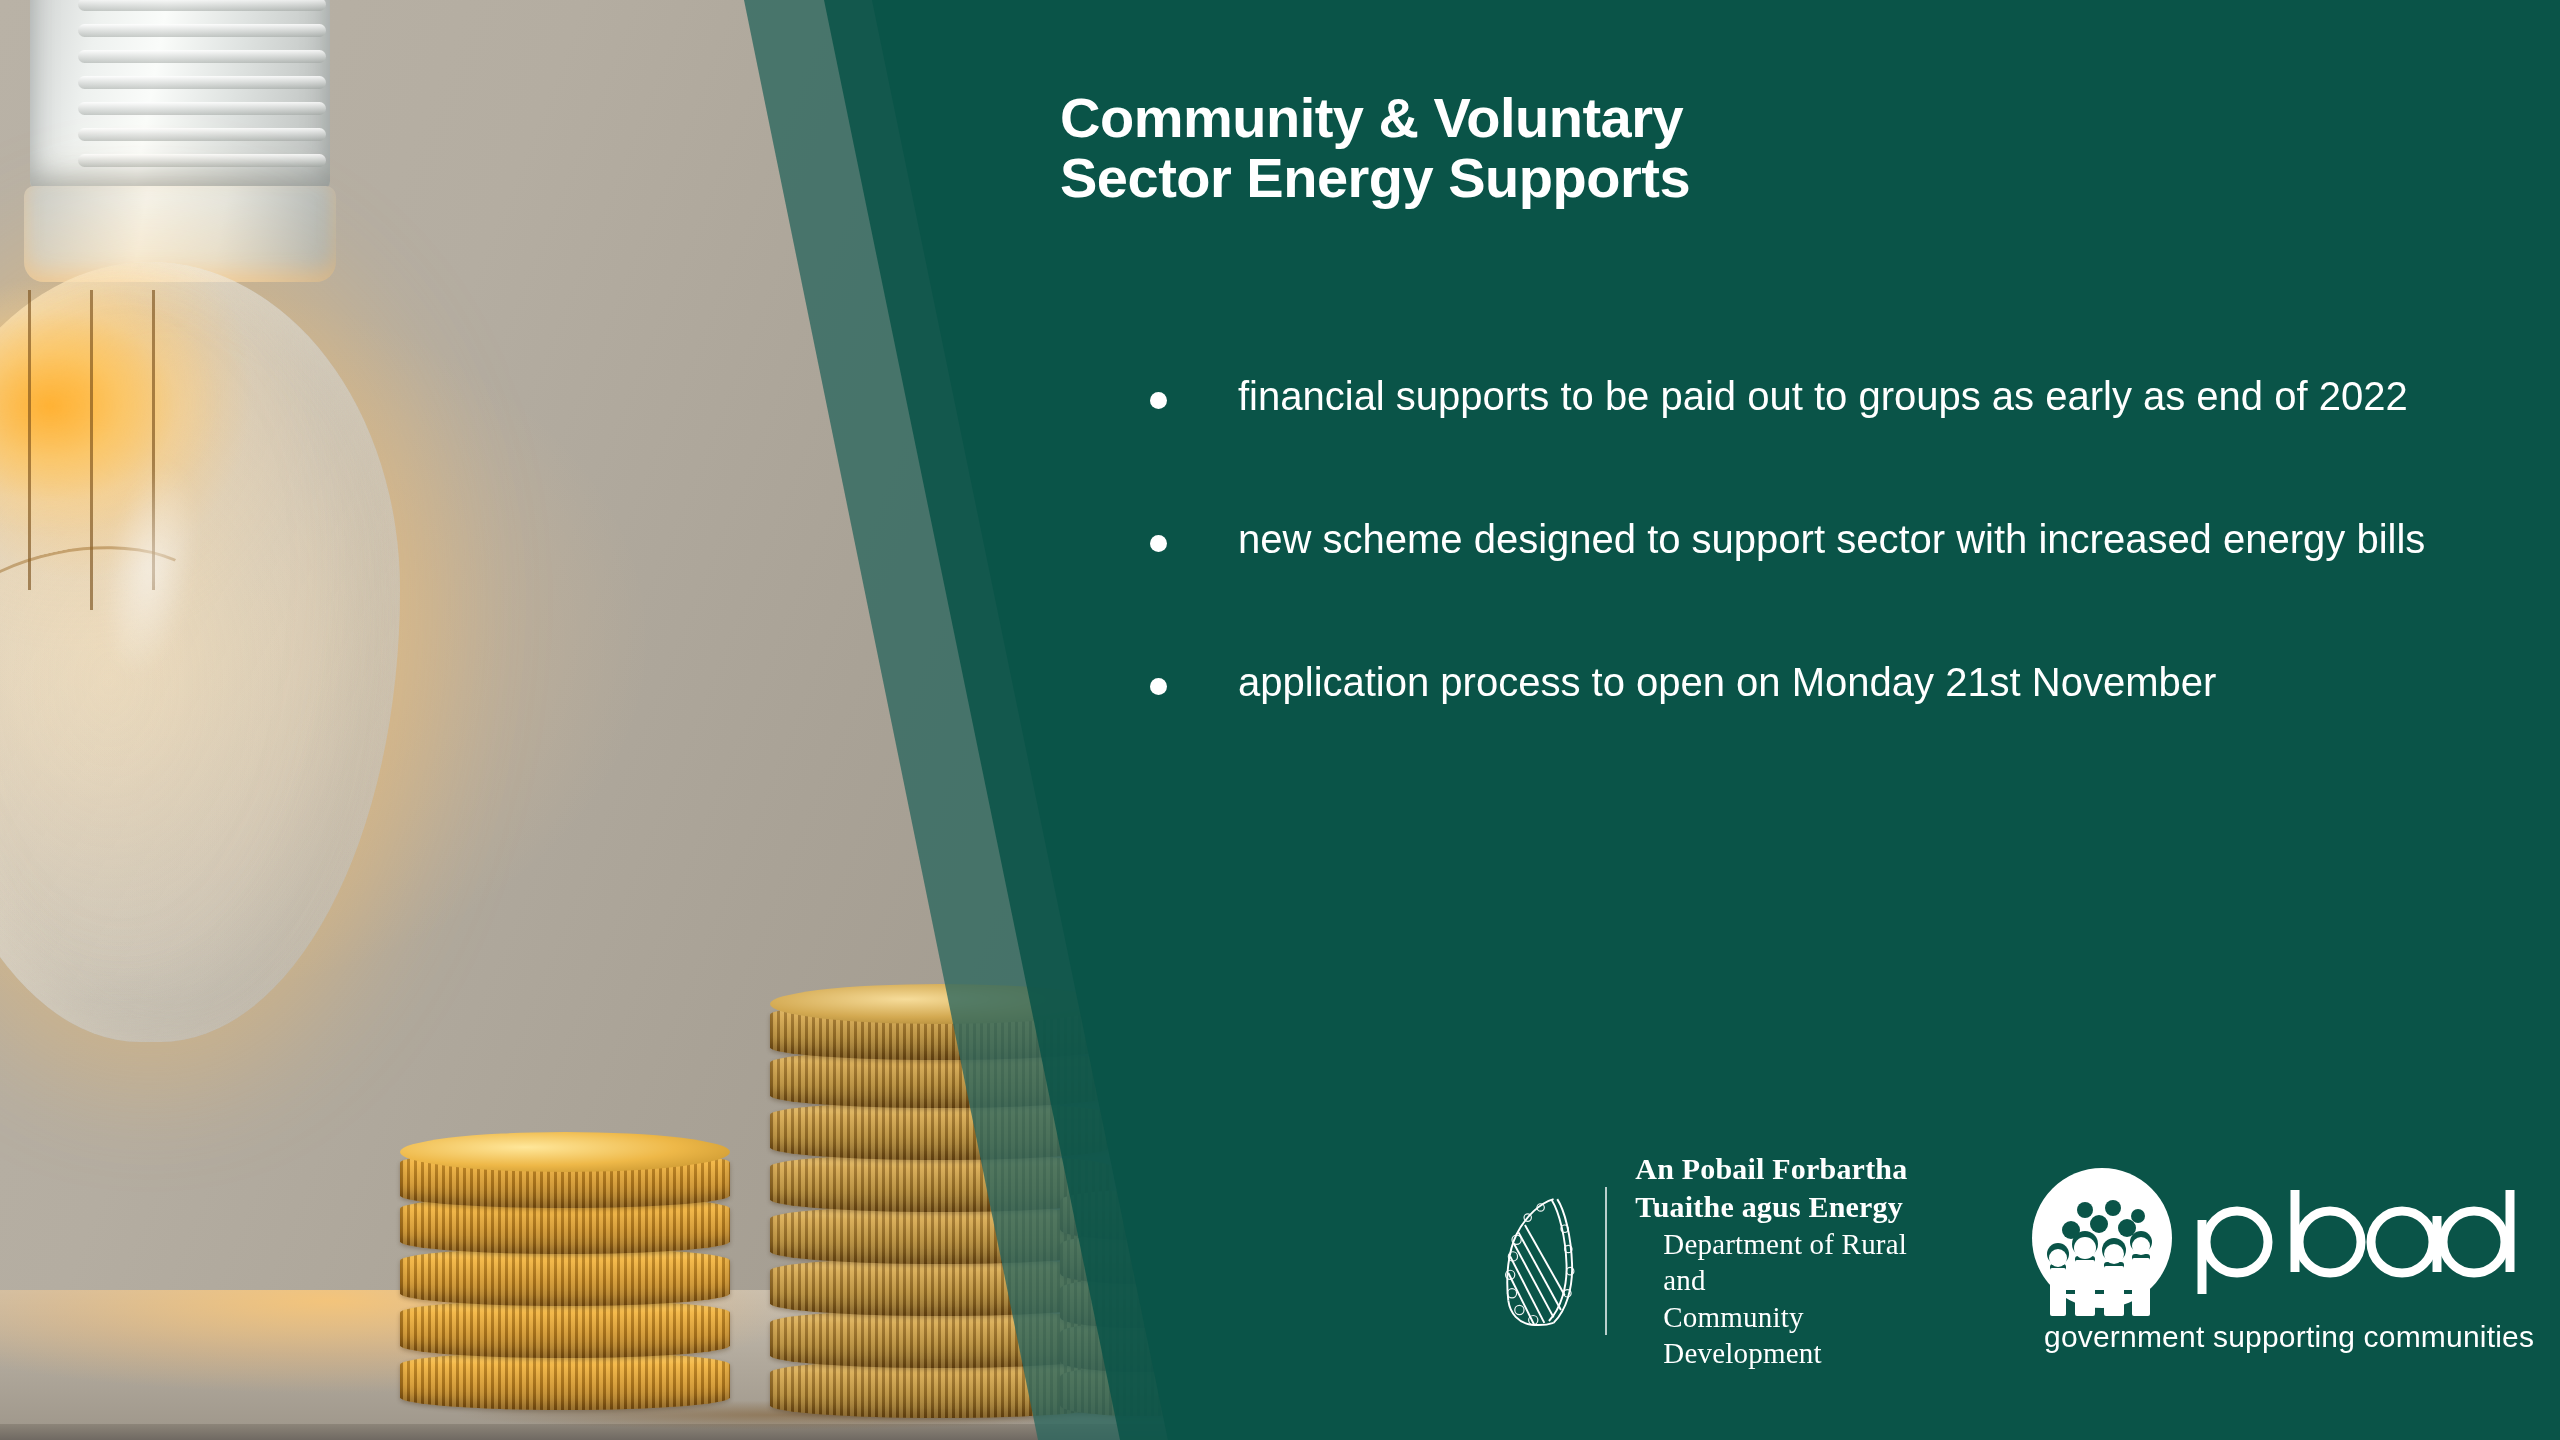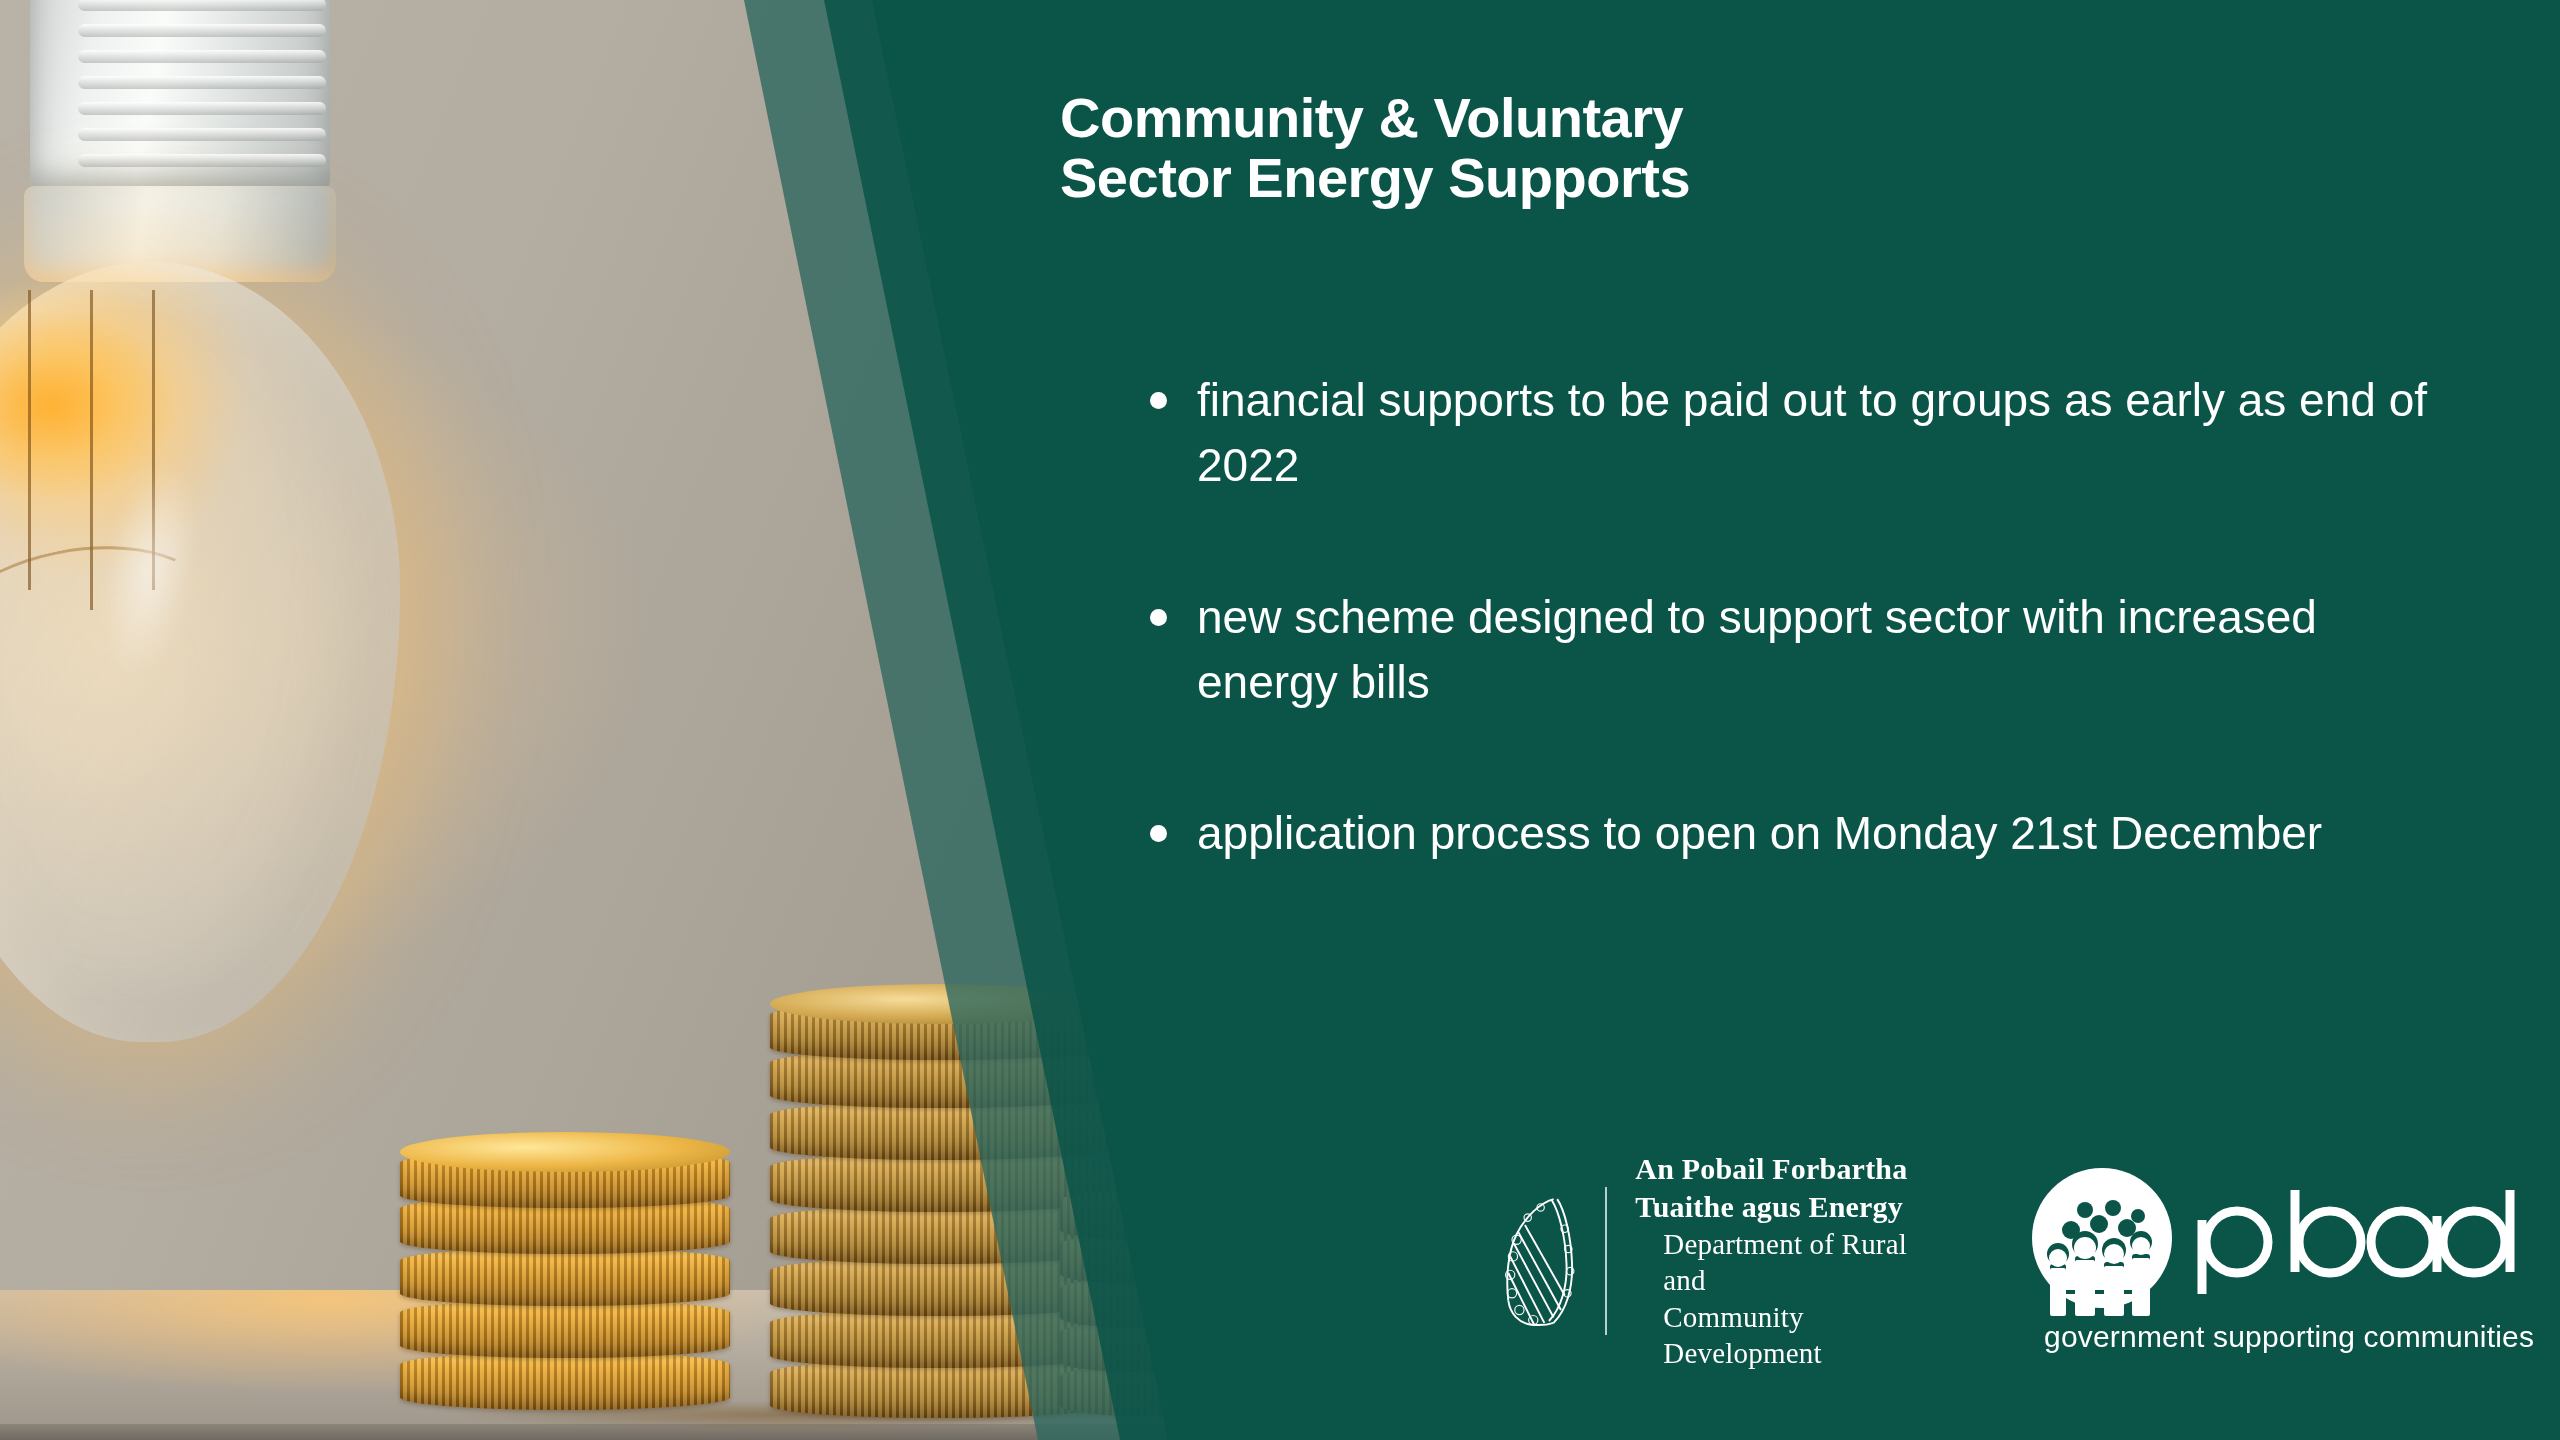--- a/index.html
+++ b/index.html
@@ -102,22 +102,22 @@
   .title { position:absolute; left:20px; top:88px; width:1300px;
            color:#ffffff; font-size:56px; font-weight:700; line-height:1.08;
            letter-spacing:-.5px; font-family:"Liberation Sans", sans-serif; }
   .title .line { display:block; }
 
   .bullets { position:absolute; left:110px; top:368px; width:1320px; }
   .bullet { display:flex; align-items:flex-start; margin-bottom:86px; }
   .bullet:last-child { margin-bottom:0; }
   .dot { flex:0 0 auto; width:17px; height:17px; border-radius:50%;
          background:#ffffff; margin:24px 30px 0 0; }
-  .btext { color:#ffffff; font-size:46px; line-height:1.42; font-weight:400;
-           font-family:"Liberation Sans", sans-serif; }
+  .btext { color:#ffffff; font-size:40px; line-height:1.42; font-weight:400;
+           font-family:"Liberation Sans", sans-serif;margin-left:41px; }
 
   
   .logos { position:absolute; left:460px; top:1150px; display:flex; align-items:center; }
 
   .gov-logo { display:flex; align-items:center; }
   .harp { width:86px; height:150px; margin-right:26px; }
   .gov-divider { width:2px; height:148px; background:rgba(255,255,255,.72); margin-right:28px; }
   .gov-text { color:#ffffff; font-family:"Liberation Serif", serif; }
   .gov-ga { font-weight:700; font-size:30px; line-height:1.26; letter-spacing:.2px; }
   .gov-en { font-weight:400; font-size:29px; line-height:1.26; letter-spacing:.2px;margin-left:28px; }
@@ -244,21 +244,21 @@
       <li class="bullet">
         <span class="dot"></span>
         <span class="btext">financial supports to be paid out to groups as early as end of 2022</span>
       </li>
       <li class="bullet">
         <span class="dot"></span>
         <span class="btext">new scheme designed to support sector with increased energy bills</span>
       </li>
       <li class="bullet">
         <span class="dot"></span>
-        <span class="btext">application process to open on Monday 21st December</span>
+        <span class="btext">application process to open on Monday 21st November</span>
       </li>
     </ul>
 
     <div class="logos">
 
       <div class="gov-logo">
         <svg class="harp" viewBox="0 0 86 150">
           <g fill="none" stroke="#ffffff" stroke-width="2.1">
             <path d="M62 8 C70 20 77 48 78 78 C79 104 72 128 58 142"></path>
             <path d="M56 9 C64 22 71 49 72 78 C73 103 66 126 53 140"></path>

